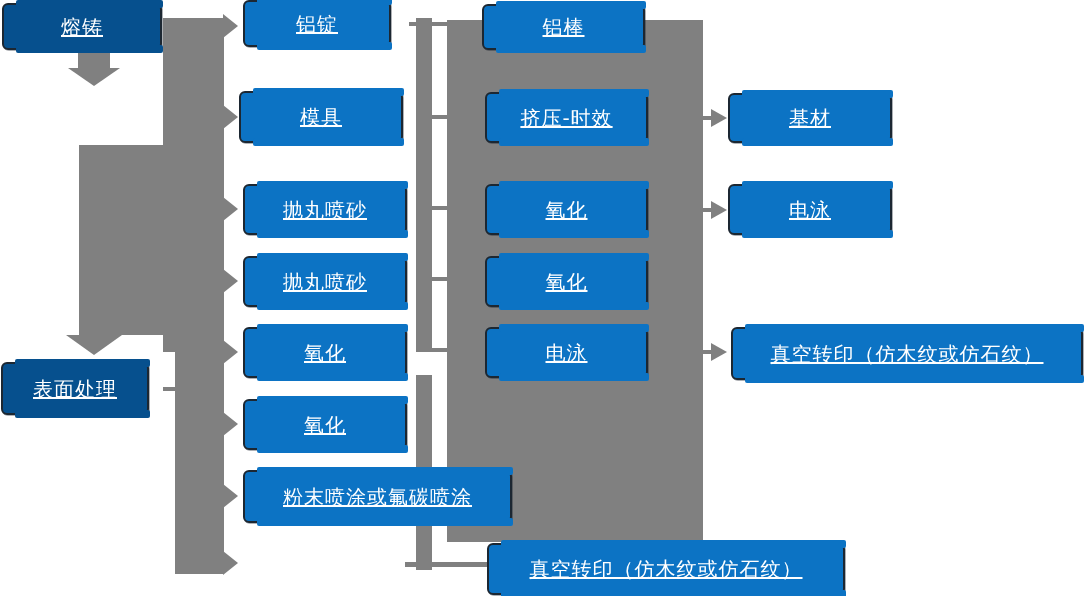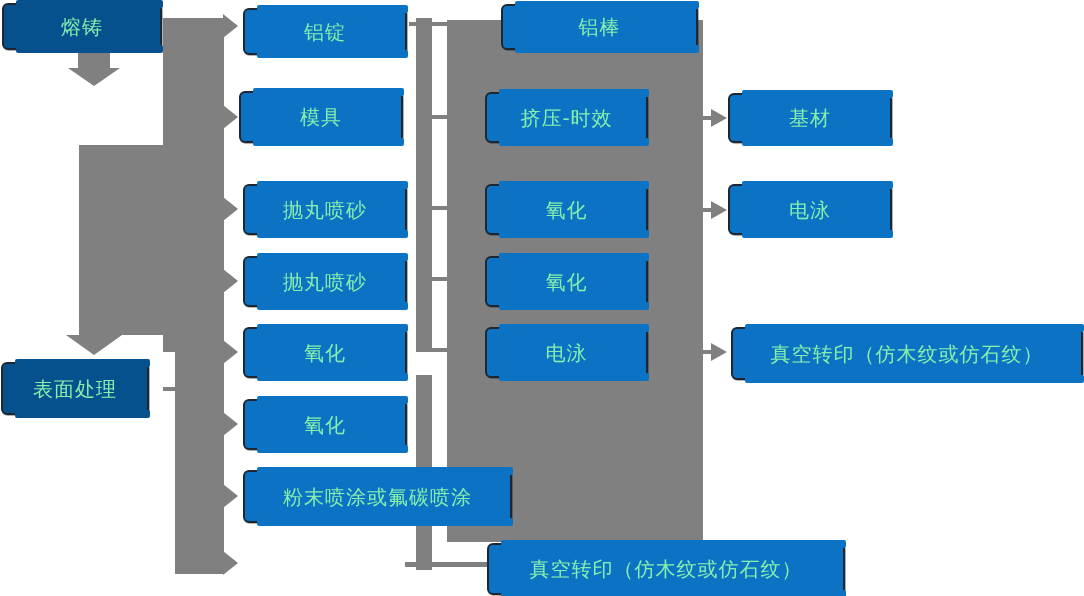--- a/index.html
+++ b/index.html
@@ -19,24 +19,25 @@
   .arrow-down{position:absolute;width:0;height:0;z-index:1;
     border-left:26px solid transparent;border-right:26px solid transparent;
     border-top:18px solid #808080;}
   .arrow-down.big{border-left-width:28px;border-right-width:28px;border-top-width:20px;}
   
   .node{
     position:absolute;z-index:2;
     display:flex;align-items:center;justify-content:center;
     background:#0c73c4;
     border:2px solid #1c2732;border-radius:6px;
-    color:#86efac;font-size:20px;font-weight:500;
+    color:#ffffff;font-size:20px;font-weight:500;
     letter-spacing:1px;line-height:1;
     box-sizing:border-box;
     box-shadow:1px 1px 0 rgba(20,30,40,.35);
+    text-decoration:underline;
   }
   .node::before,.node::after{
     content:"";position:absolute;left:12px;right:-3px;height:8px;
     background:#0c73c4;z-index:-1;border-radius:2px;
   }
   .node::before{top:-5px;}
   .node::after{bottom:-5px;}
   .node.dark{background:#06508e;}
   .node.dark::before,.node.dark::after{background:#06508e;}
 </style>
@@ -78,29 +79,29 @@
   <div class="bar" style="left:703px;top:116px;width:9px;height:4px;"></div>
   <div class="arrow-right small" style="left:711px;top:109px;"></div>
   <div class="bar" style="left:703px;top:208px;width:9px;height:4px;"></div>
   <div class="arrow-right small" style="left:711px;top:201px;"></div>
   <div class="bar" style="left:703px;top:350px;width:9px;height:4px;"></div>
   <div class="arrow-right small" style="left:711px;top:343px;"></div>
 
   <div class="node dark" style="left:2px;top:3px;width:160px;height:47px;">熔铸</div>
   <div class="node dark" style="left:1px;top:362px;width:148px;height:53px;">表面处理</div>
 
-  <div class="node" style="left:243px;top:8px;width:164px;height:47px;">铝锭</div>
+  <div class="node" style="left:243px;top:0;width:148px;height:47px;">铝锭</div>
   <div class="node" style="left:239px;top:91px;width:164px;height:52px;">模具</div>
   <div class="node" style="left:243px;top:184px;width:164px;height:51px;">抛丸喷砂</div>
   <div class="node" style="left:243px;top:256px;width:164px;height:51px;">抛丸喷砂</div>
   <div class="node" style="left:243px;top:327px;width:164px;height:51px;">氧化</div>
   <div class="node" style="left:243px;top:399px;width:164px;height:51px;">氧化</div>
   <div class="node" style="left:243px;top:470px;width:269px;height:53px;">粉末喷涂或氟碳喷涂</div>
 
-  <div class="node" style="left:501px;top:4px;width:197px;height:46px;">铝棒</div>
+  <div class="node" style="left:482px;top:4px;width:163px;height:46px;">铝棒</div>
   <div class="node" style="left:485px;top:92px;width:163px;height:51px;">挤压-时效</div>
   <div class="node" style="left:485px;top:184px;width:163px;height:51px;">氧化</div>
   <div class="node" style="left:485px;top:256px;width:163px;height:51px;">氧化</div>
   <div class="node" style="left:485px;top:327px;width:163px;height:51px;">电泳</div>
   <div class="node" style="left:487px;top:543px;width:358px;height:52px;">真空转印（仿木纹或仿石纹）</div>
 
   <div class="node" style="left:728px;top:93px;width:164px;height:50px;">基材</div>
   <div class="node" style="left:728px;top:184px;width:164px;height:51px;">电泳</div>
   <div class="node" style="left:731px;top:327px;width:352px;height:53px;">真空转印（仿木纹或仿石纹）</div>
 

